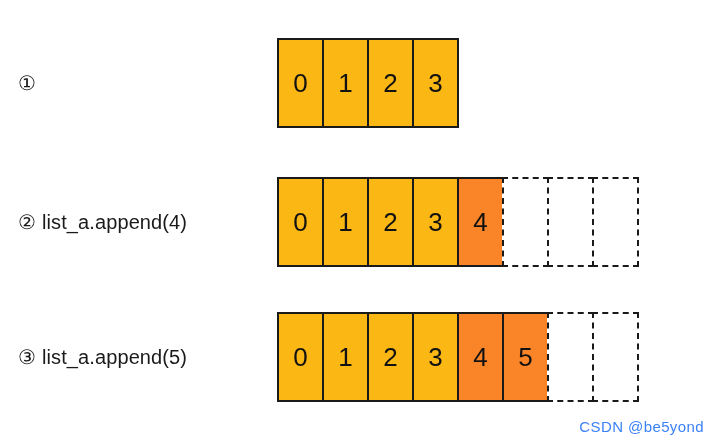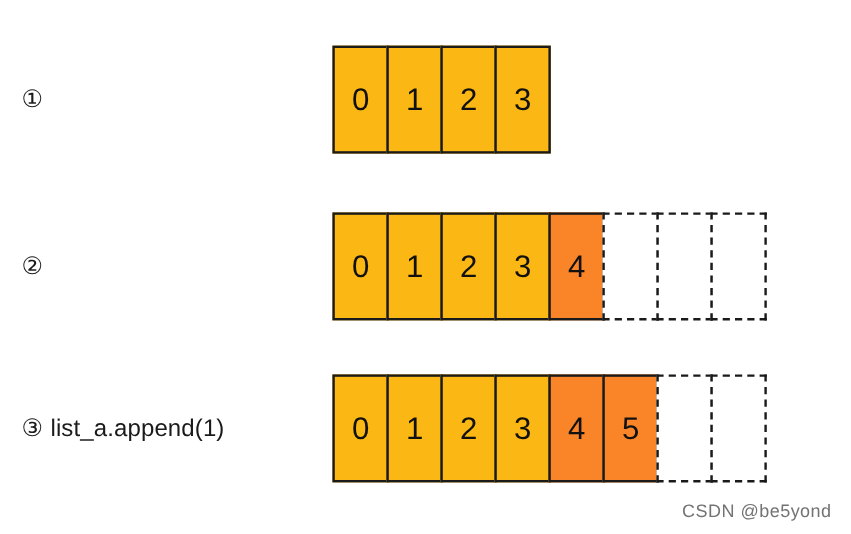--- a/index.html
+++ b/index.html
@@ -84,24 +84,24 @@
   }
   .cell.empty {
     border: 2px dashed #1a1a1a;
     background: #ffffff;
     margin-right: -2px;
   }
 
   
   .watermark {
     position: absolute;
-    right: 16px;
+    right: 5px;
     bottom: 10px;
     font-size: 15px;
-    color: #737373;
+    color: #3b82f6;
     letter-spacing: 0.4px;
     white-space: nowrap;
   }
 </style>
 </head>
 <body>
 
 <div class="diagram">
 
   <div class="row row-1">
@@ -112,37 +112,38 @@
       <div class="cell filled">0</div>
       <div class="cell filled">1</div>
       <div class="cell filled">2</div>
       <div class="cell filled">3</div>
     </div>
   </div>
 
   <div class="row row-2">
     <div class="row-label">
       <span class="circled">②</span>
+      <span>list_a.append(4)</span>
     </div>
     <div class="cells">
       <div class="cell filled">0</div>
       <div class="cell filled">1</div>
       <div class="cell filled">2</div>
       <div class="cell filled">3</div>
       <div class="cell appended">4</div>
       <div class="cell empty"></div>
       <div class="cell empty"></div>
       <div class="cell empty"></div>
     </div>
   </div>
 
   <div class="row row-3">
     <div class="row-label">
       <span class="circled">③</span>
-      <span>list_a.append(1)</span>
+      <span>list_a.append(5)</span>
     </div>
     <div class="cells">
       <div class="cell filled">0</div>
       <div class="cell filled">1</div>
       <div class="cell filled">2</div>
       <div class="cell filled">3</div>
       <div class="cell appended">4</div>
       <div class="cell appended">5</div>
       <div class="cell empty"></div>
       <div class="cell empty"></div>

